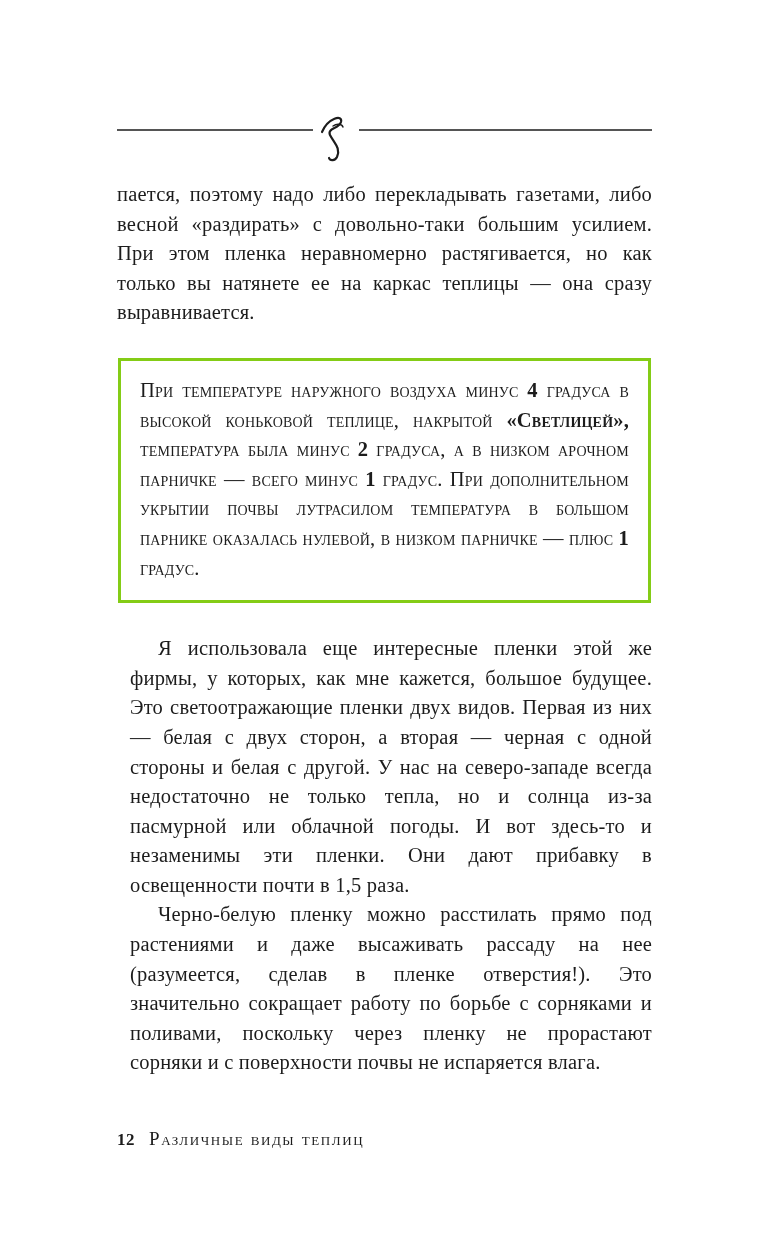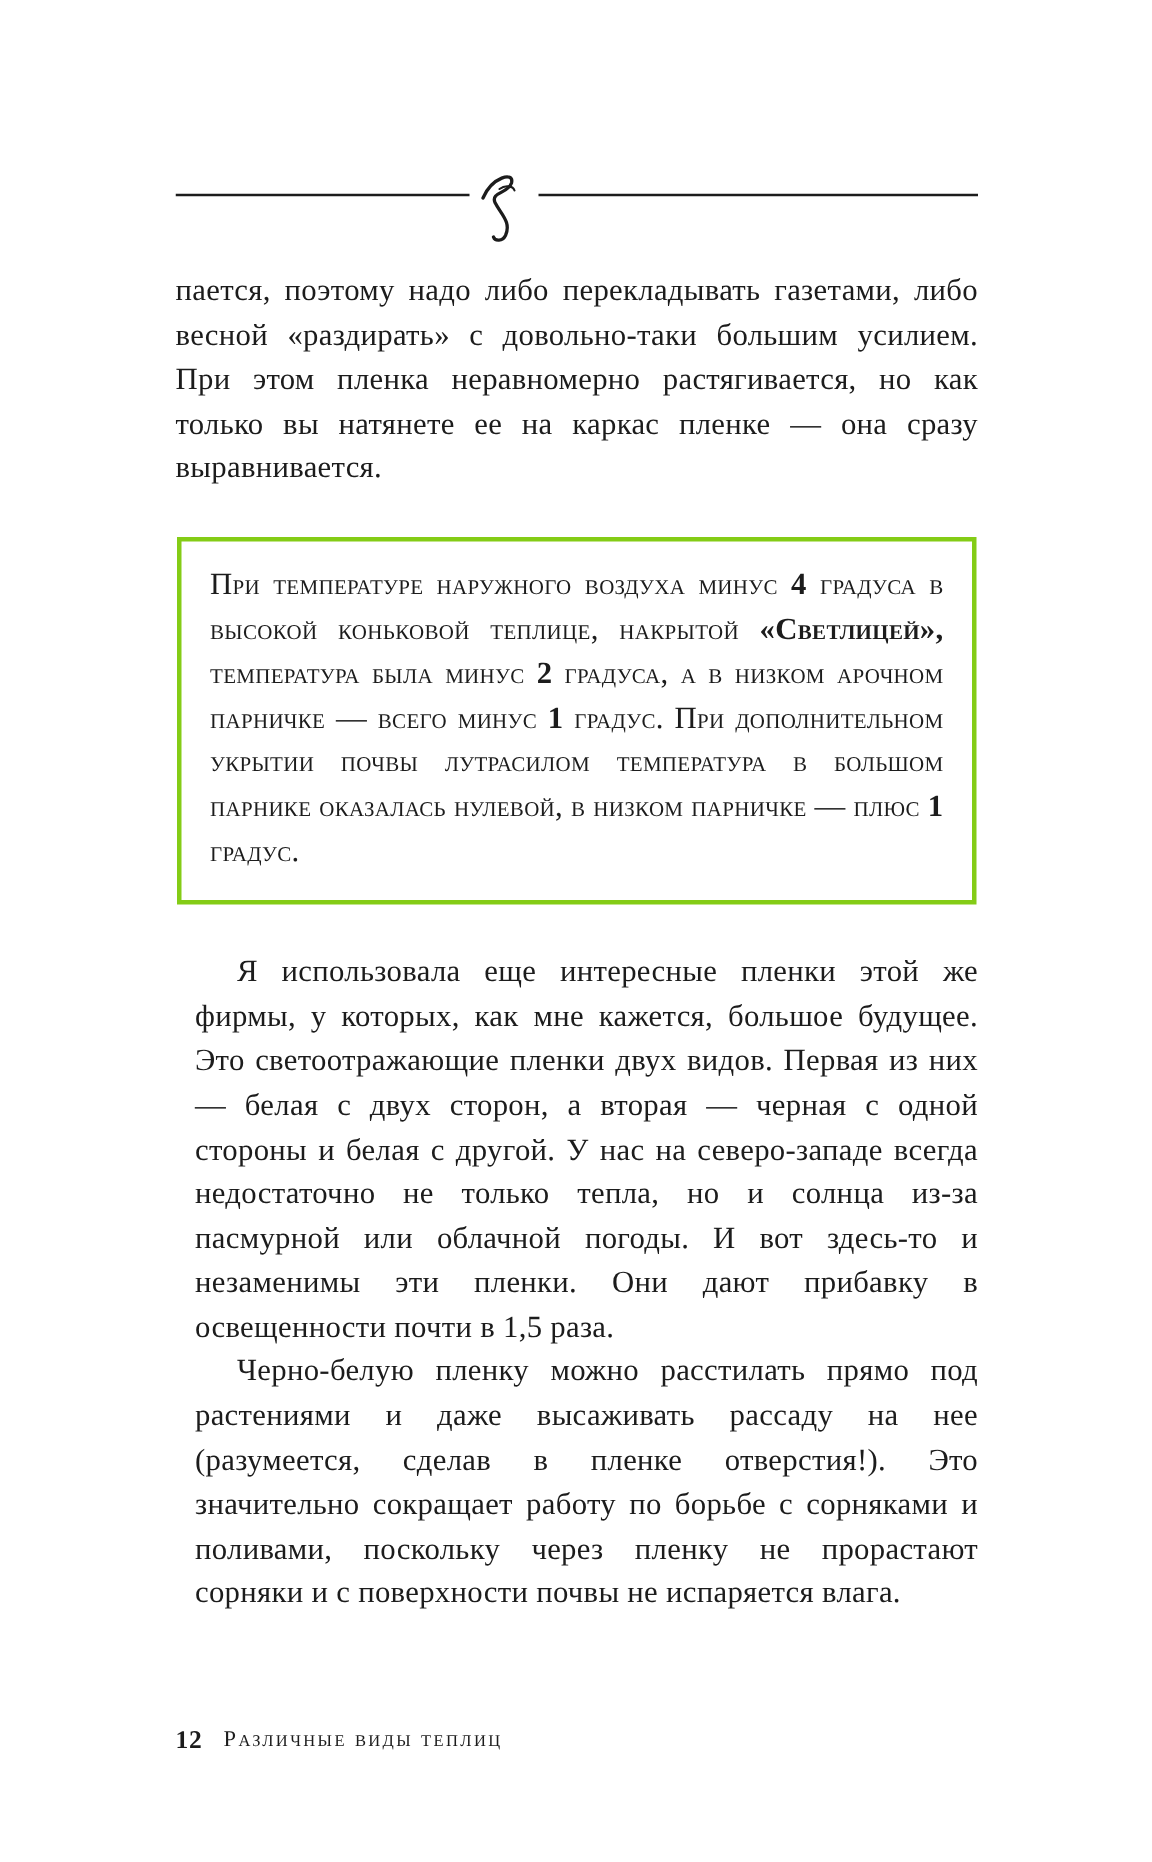--- a/index.html
+++ b/index.html
@@ -55,31 +55,30 @@
   }
   .callout-text b {
     font-weight: bold;
   }
   .page-footer {
     position: absolute;
     top: 1128px;
     left: 117px;
     width: 535px;
     display: flex;
-    align-items: center;
+    align-items: flex-end;
     gap: 14px;
-    margin-top: 22px;
   }
   .page-footer .pagenum {
     font-size: 17px;
     font-weight: bold;
     letter-spacing: 0.5px;
   }
   .page-footer .running-title {
-    font-size: 15px;
+    font-size: 19px;
     font-variant: small-caps;
     letter-spacing: 1.6px;
     font-family: Liberation Serif, serif;
   }
 </style>
 </head>
 <body>
 
 <div class="page">
 
@@ -87,21 +86,21 @@
     <svg width="535" height="52" viewBox="0 0 535 52">
       <line x1="0" y1="18" x2="196" y2="18" stroke="#1c1c1c" stroke-width="1.6"></line>
       <line x1="242" y1="18" x2="535" y2="18" stroke="#1c1c1c" stroke-width="1.6"></line>
       <path d="M205,20 C211,6 226,2 224,10 C222,17 210,16 213,23 C217,31 224,36 220,45 C218,49 213,49 212,46" fill="none" stroke="#1c1c1c" stroke-width="2.2" stroke-linecap="round"></path>
       <path d="M216,14 C220,11 225,12 226,15" fill="none" stroke="#1c1c1c" stroke-width="1.4" stroke-linecap="round"></path>
     </svg>
   </div>
 
   <div class="content">
 
-    <p>пается, поэтому надо либо перекладывать газетами, либо весной «раздирать» с довольно-таки большим усилием. При этом пленка неравномерно растягивается, но как только вы натянете ее на каркас пленке — она сразу выравнивается.</p>
+    <p>пается, поэтому надо либо перекладывать газетами, либо весной «раздирать» с довольно-таки большим усилием. При этом пленка неравномерно растягивается, но как только вы натянете ее на каркас теплицы — она сразу выравнивается.</p>
 
     <div class="callout">
       <p class="callout-text"><span>При температуре наружного воздуха минус </span><b>4</b><span> градуса в высокой коньковой теплице, накрытой </span><b>«Светлицей»,</b><span> температура была минус </span><b>2</b><span> градуса, а в низком арочном парничке — всего минус </span><b>1</b><span> градус. При дополнительном укрытии почвы лутрасилом температура в большом парнике оказалась нулевой, в низком парничке — плюс </span><b>1</b><span> градус.</span></p>
     </div>
 
     <p class="indent">Я использовала еще интересные пленки этой же фирмы, у которых, как мне кажется, большое будущее. Это светоотражающие пленки двух видов. Первая из них — белая с двух сторон, а вторая — черная с одной стороны и белая с другой. У нас на северо-западе всегда недостаточно не только тепла, но и солнца из-за пасмурной или облачной погоды. И вот здесь-то и незаменимы эти пленки. Они дают прибавку в освещенности почти в 1,5 раза.</p>
     <p class="indent">Черно-белую пленку можно расстилать прямо под растениями и даже высаживать рассаду на нее (разумеется, сделав в пленке отверстия!). Это значительно сокращает работу по борьбе с сорняками и поливами, поскольку через пленку не прорастают сорняки и с поверхности почвы не испаряется влага.</p>
 
   </div>
 

